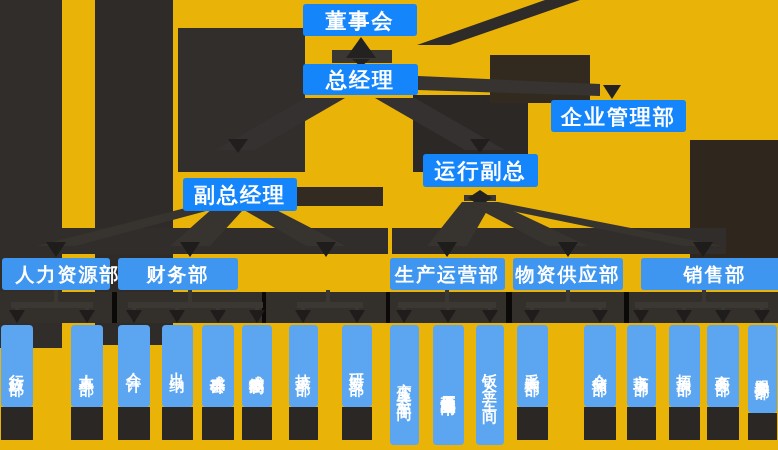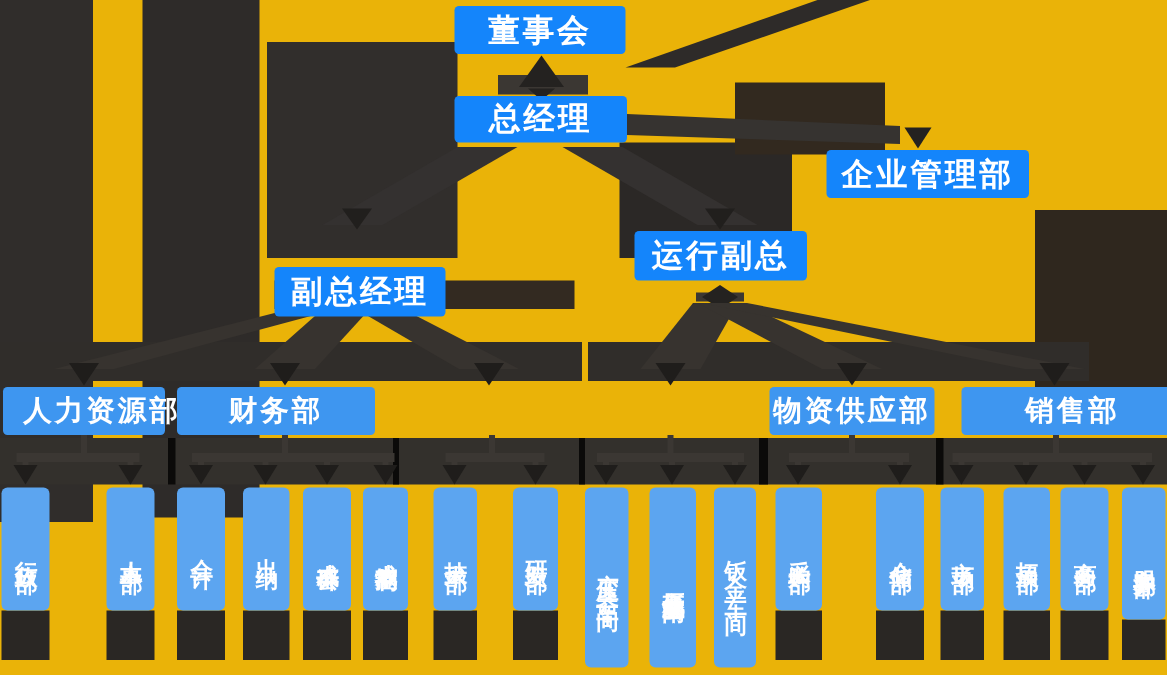--- a/index.html
+++ b/index.html
@@ -143,21 +143,22 @@
     <polygon points="754,310 770,310 762,323" fill="#1f1d1b"></polygon>
   </svg>
 
   <div class="node lv1" style="left:303px;top:4px;width:114px;height:32px;">董事会</div>
   <div class="node lv1" style="left:303px;top:64px;width:115px;height:31px;">总经理</div>
   <div class="node lv1" style="left:551px;top:100px;width:135px;height:32px;">企业管理部</div>
   <div class="node lv1" style="left:183px;top:154px;width:114px;height:33px;margin-top:24px;">副总经理</div>
   <div class="node lv1" style="left:423px;top:154px;width:115px;height:33px;">运行副总</div>
 
   <div class="node lv2" style="left:2px;top:258px;width:108px;height:32px;padding-left:24px;">人力资源部</div>
-  <div class="node lv2" style="left:118px;top:258px;width:132px;height:32px;">财务部</div>
+  <div class="node lv2" style="left:118px;top:258px;width:120px;height:32px;">财务部</div>
+  <div class="node lv2" style="left:390px;top:258px;width:115px;height:32px;">生产运营部</div>
   <div class="node lv2" style="left:513px;top:258px;width:110px;height:32px;">物资供应部</div>
   <div class="node lv2" style="left:630px;top:258px;width:148px;height:32px;margin-left:11px;">销售部</div>
 
   <div class="node lv3" style="left:1px;top:325px;width:32px;height:82px;">行政部</div>
   <div class="node lv3" style="left:71px;top:325px;width:32px;height:82px;">人事部</div>
   <div class="node lv3 ls6" style="left:118px;top:325px;width:32px;height:82px;">会计</div>
   <div class="node lv3 ls6" style="left:162px;top:325px;width:31px;height:82px;">出纳</div>
   <div class="node lv3 ls1" style="left:202px;top:325px;width:32px;height:82px;">成本会计</div>
   <div class="node lv3 ls1" style="left:242px;top:325px;width:30px;height:82px;">成本控制</div>
   <div class="node lv3" style="left:289px;top:325px;width:29px;height:82px;">技术部</div>

